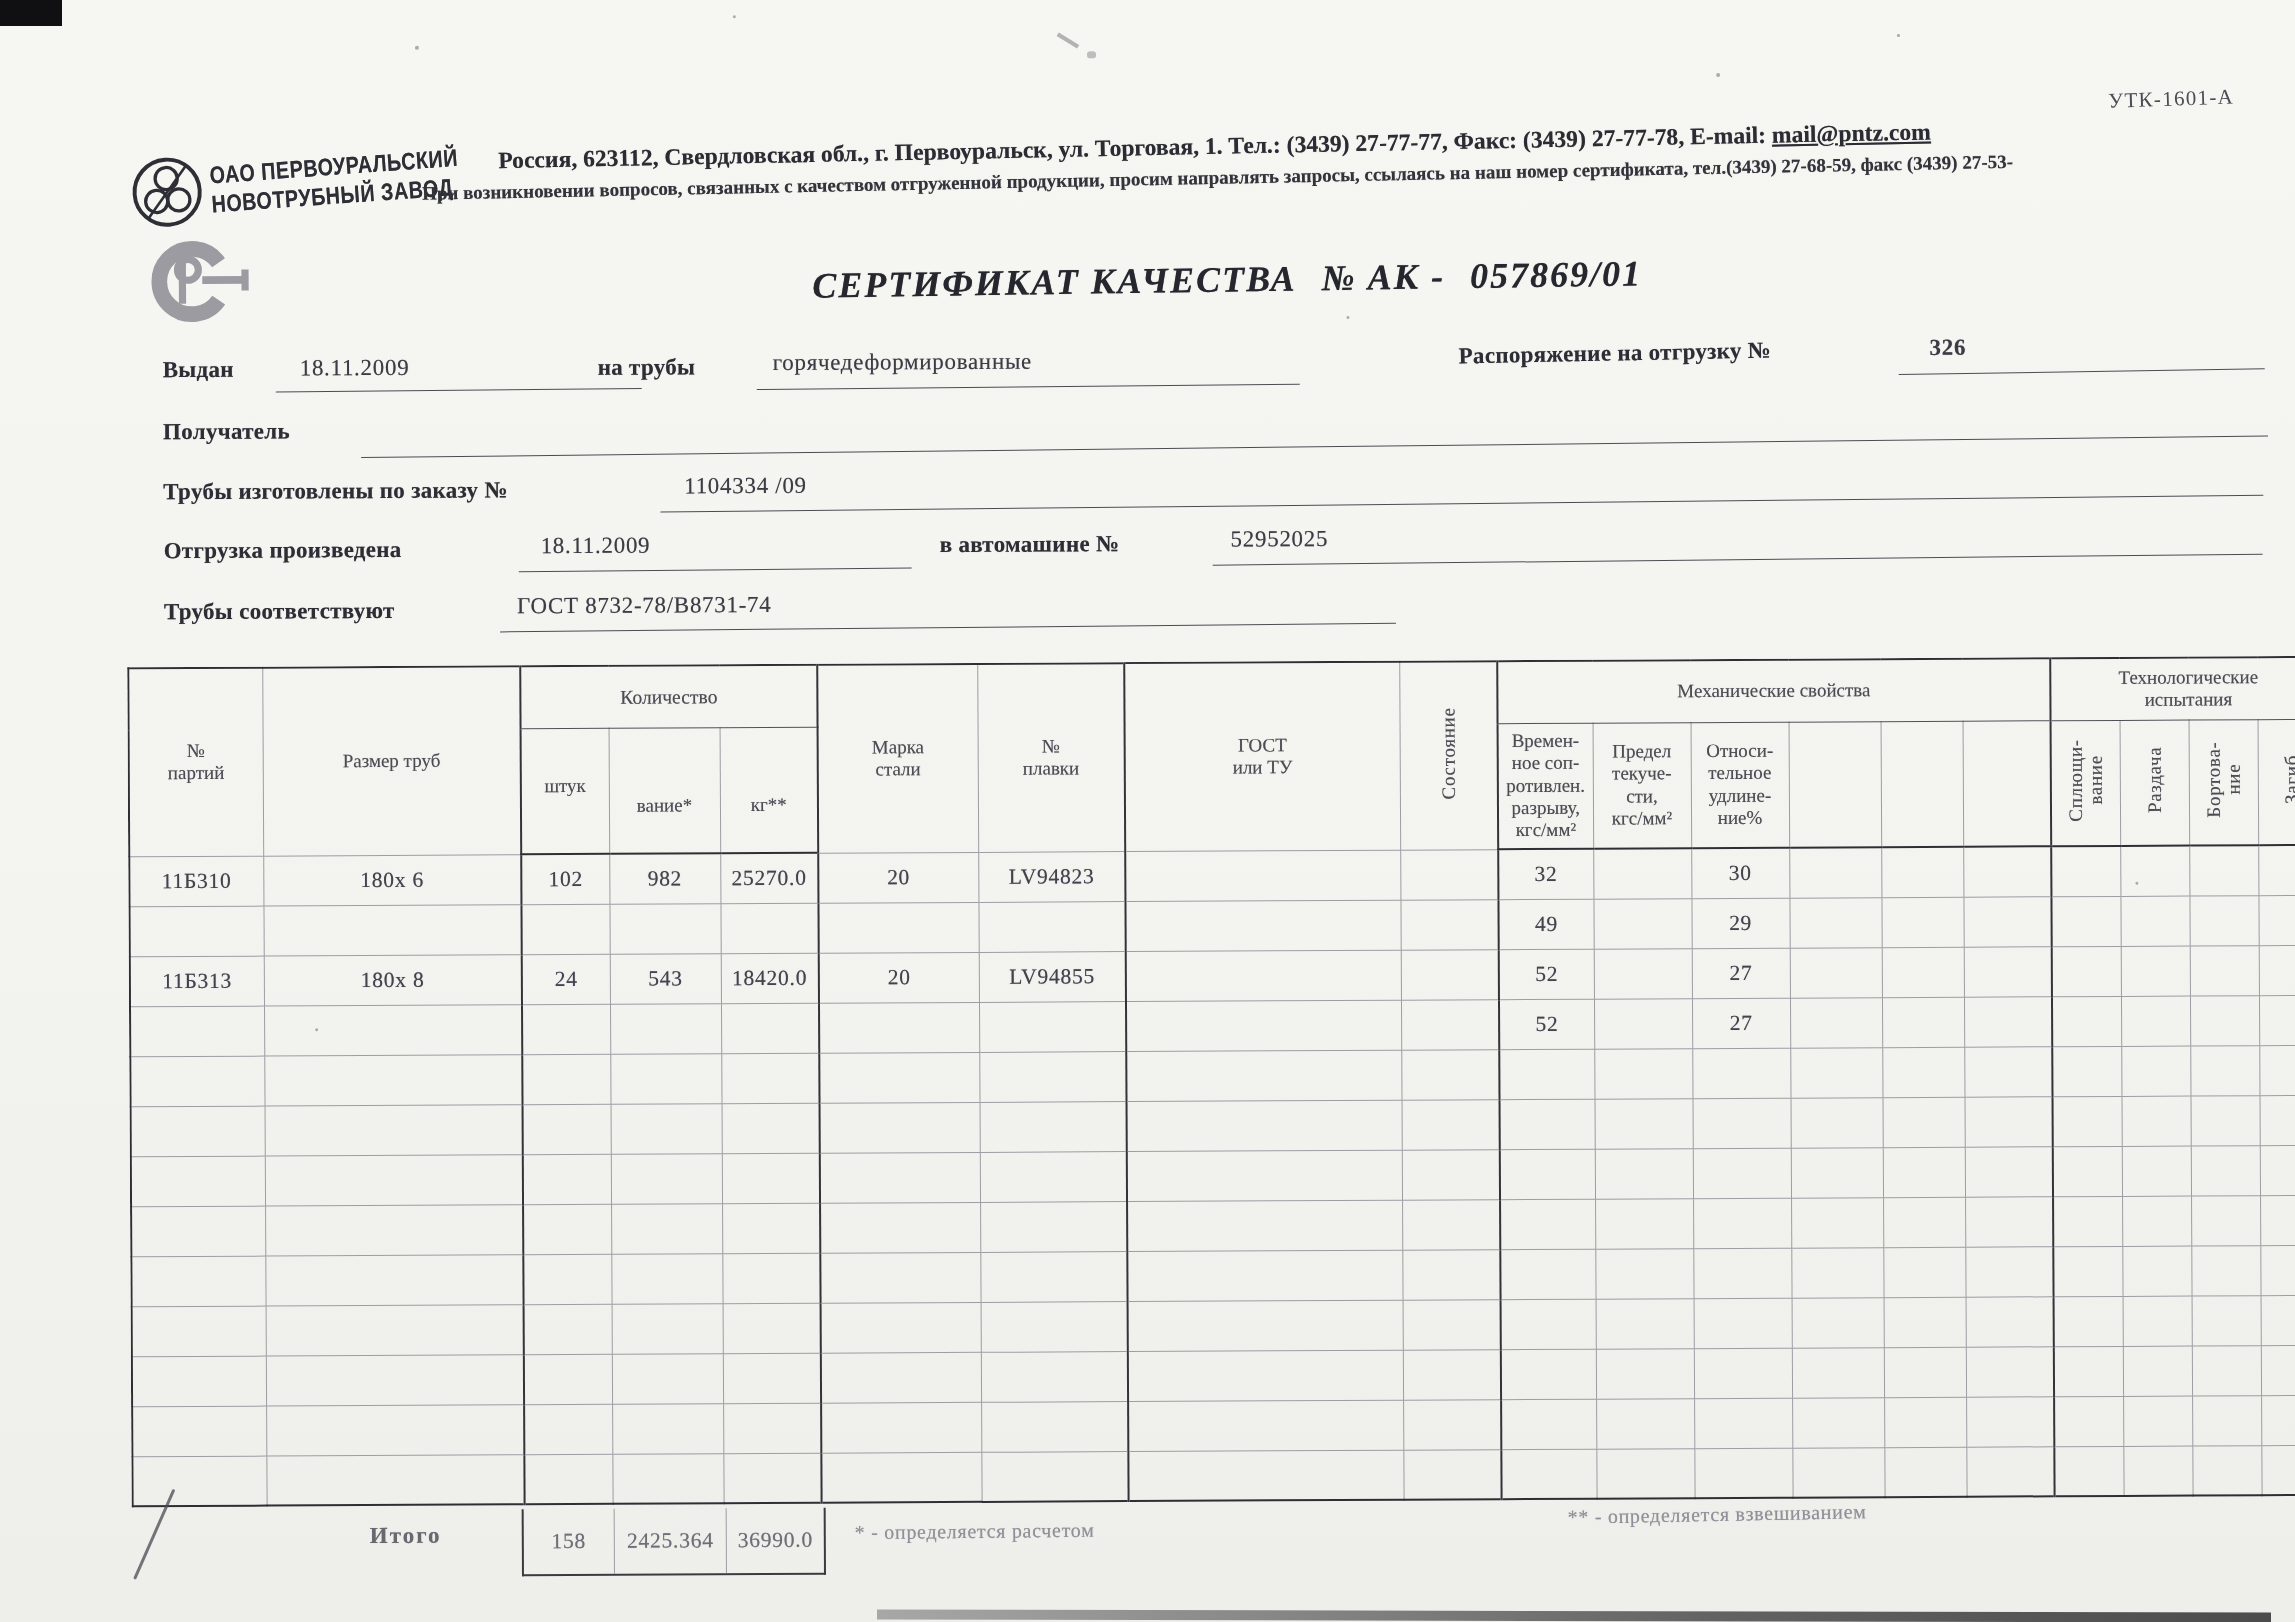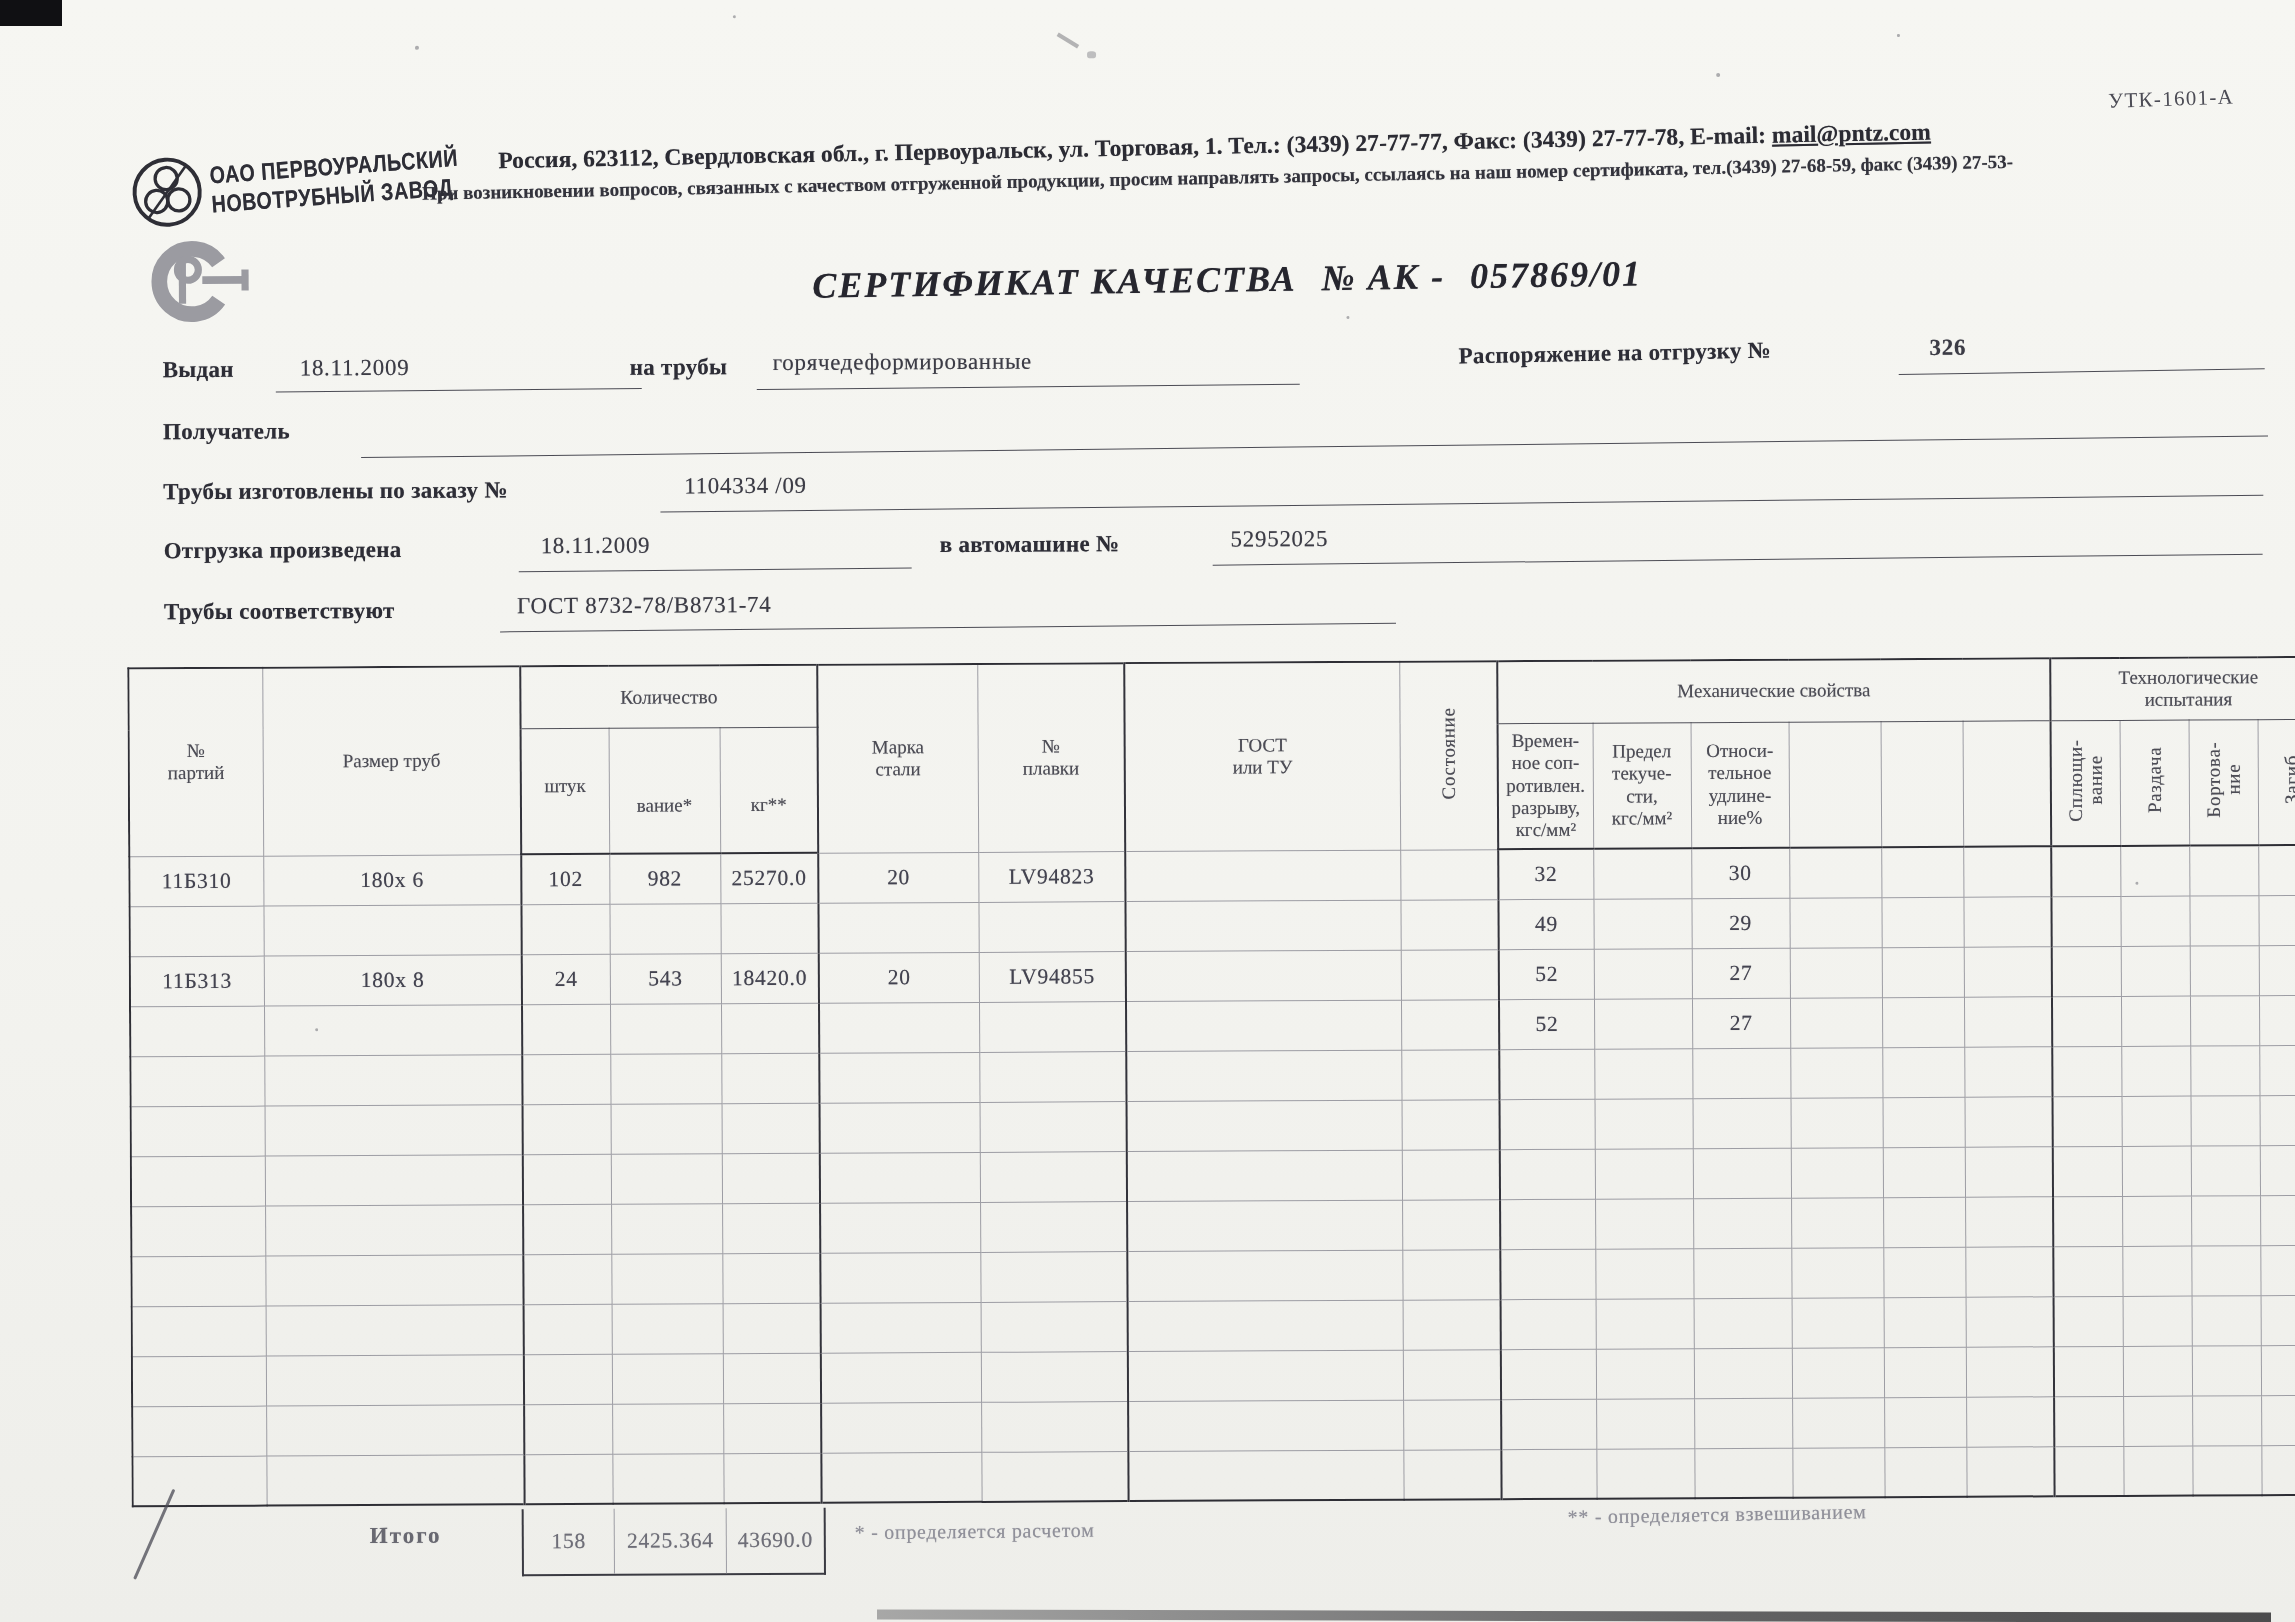--- a/index.html
+++ b/index.html
@@ -97,21 +97,21 @@
 
   <div class="abs title-row" style="left:815px;top:259px;">
     <span>СЕРТИФИКАТ КАЧЕСТВА</span>
     <span>№  АК -</span>
     <span>057869/01</span>
   </div>
 
   <div class="abs lbl" style="left:165px;top:352px;">Выдан</div>
   <div class="abs val" style="left:302px;top:351px;">18.11.2009</div>
   <div class="abs rule" style="left:278px;top:387px;width:366px;"></div>
-  <div class="abs lbl" style="left:632px;top:352px;text-align:right;">на трубы</div>
+  <div class="abs lbl" style="left:600px;top:352px;text-align:right;">на трубы</div>
   <div class="abs val" style="left:775px;top:348px;">горячедеформированные</div>
   <div class="abs rule" style="left:759px;top:387px;width:543px;"></div>
   <div class="abs lbl" style="left:1461px;top:343px;transform:rotate(-0.8deg);">Распоряжение на отгрузку №</div>
   <div class="abs val" style="left:1932px;top:339px;font-weight:bold;">326</div>
   <div class="abs rule" style="left:1901px;top:378px;width:366px;transform:rotate(-0.6deg);"></div>
 
   <div class="abs lbl" style="left:165px;top:414px;">Получатель</div>
   <div class="abs val" style="left:393px;top:414px;"></div>
   <div class="abs rule" style="left:363px;top:453px;width:1907px;transform:rotate(-0.35deg);"></div>
 
@@ -473,21 +473,21 @@
             <td class="c-bend"></td>
           </tr>
         </tbody>
     </table>
   </div>
 
   <div class="abs totlabel" style="left:366px;top:1519px;">Итого</div>
   <div class="abs" id="totbox">
     <div class="tc" style="width:90px">158</div>
     <div class="tc" style="width:111px">2425.364</div>
-    <div class="tc" style="flex:1">43690.0</div>
+    <div class="tc" style="flex:1">36990.0</div>
   </div>
   <div class="abs fnote" style="left:851px;top:1519px;transform:rotate(-0.3deg);">* - определяется расчетом</div>
   <div class="abs fnote" style="left:1564px;top:1506px;transform:rotate(-0.8deg);">** - определяется взвешиванием</div>
 
   <div class="speck" style="left:419px;top:42px;width:3.9px;height:3.9px;"></div>
   <div class="speck" style="left:737px;top:13px;width:3.3px;height:3.3px;"></div>
   <div class="speck" style="left:1720px;top:76px;width:3.9px;height:3.9px;"></div>
   <div class="speck" style="left:1349px;top:317px;width:3.3px;height:3.3px;"></div>
   <div class="speck" style="left:1901px;top:38px;width:2.6px;height:2.6px;"></div>
   <div class="speck" style="left:314px;top:1024px;width:3.3px;height:3.3px;"></div>

